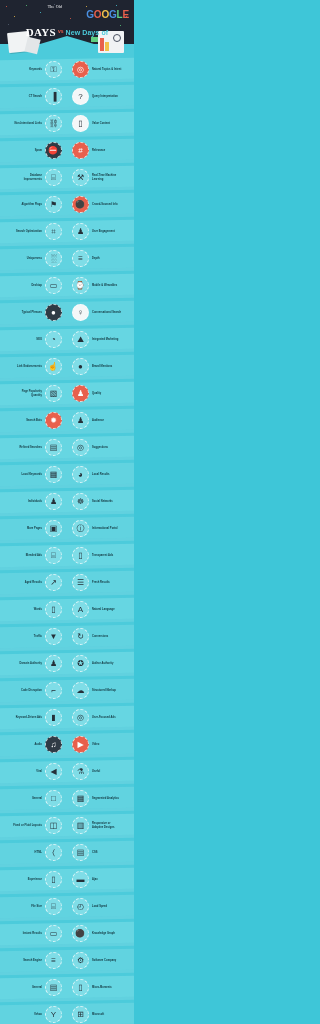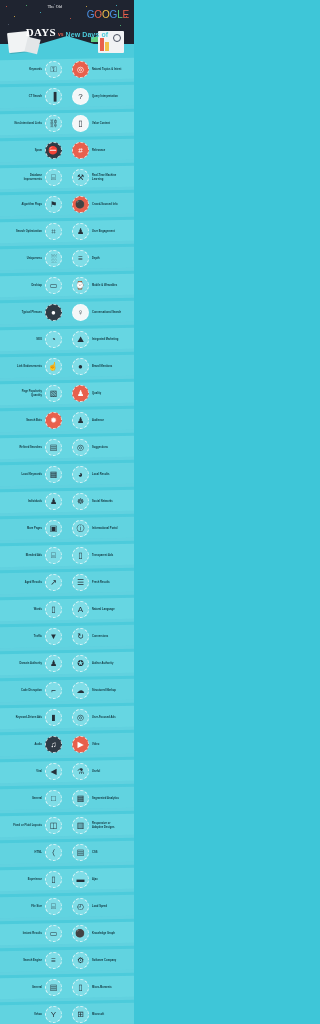--- a/index.html
+++ b/index.html
@@ -43,21 +43,21 @@
   .t-old {
     display: block;
     font-family: "Liberation Serif", serif;
     font-size: 4px;
     color: #ffffff;
     letter-spacing: .2px;
     margin-left: -24px;
     margin-bottom: 1px;
   }
   .t-line2 {
-    display: flex; align-items: flex-end; justify-content: center; gap: 2px; margin-top: 18px;
+    display: flex; align-items: center; justify-content: center; gap: 2px; margin-top: 18px;
   }
   .t-days {
     font-family: "Liberation Serif", serif;
     font-weight: bold;
     font-size: 11px;
     color: #ffffff;
     letter-spacing: .3px;
   }
   .t-vs {
     font-family: "Liberation Sans", sans-serif;
@@ -70,21 +70,21 @@
     font-family: "Liberation Sans", sans-serif;
     font-weight: bold;
     font-size: 7px;
     color: #4ccbdb;
     letter-spacing: .1px;
   }
   .t-google {
     position: absolute;
     top: 9px; right: 5px;
     font-family: "Liberation Sans", sans-serif;
-    font-weight: normal;
+    font-weight: bold;
     font-size: 10px;
     letter-spacing: -.2px;
   }
   .t-google span:nth-child(1){color:#4a90e2}
   .t-google span:nth-child(2){color:#e8604c}
   .t-google span:nth-child(3){color:#f2c14b}
   .t-google span:nth-child(4){color:#4a90e2}
   .t-google span:nth-child(5){color:#5fcf80}
   .t-google span:nth-child(6){color:#e8604c}
 

